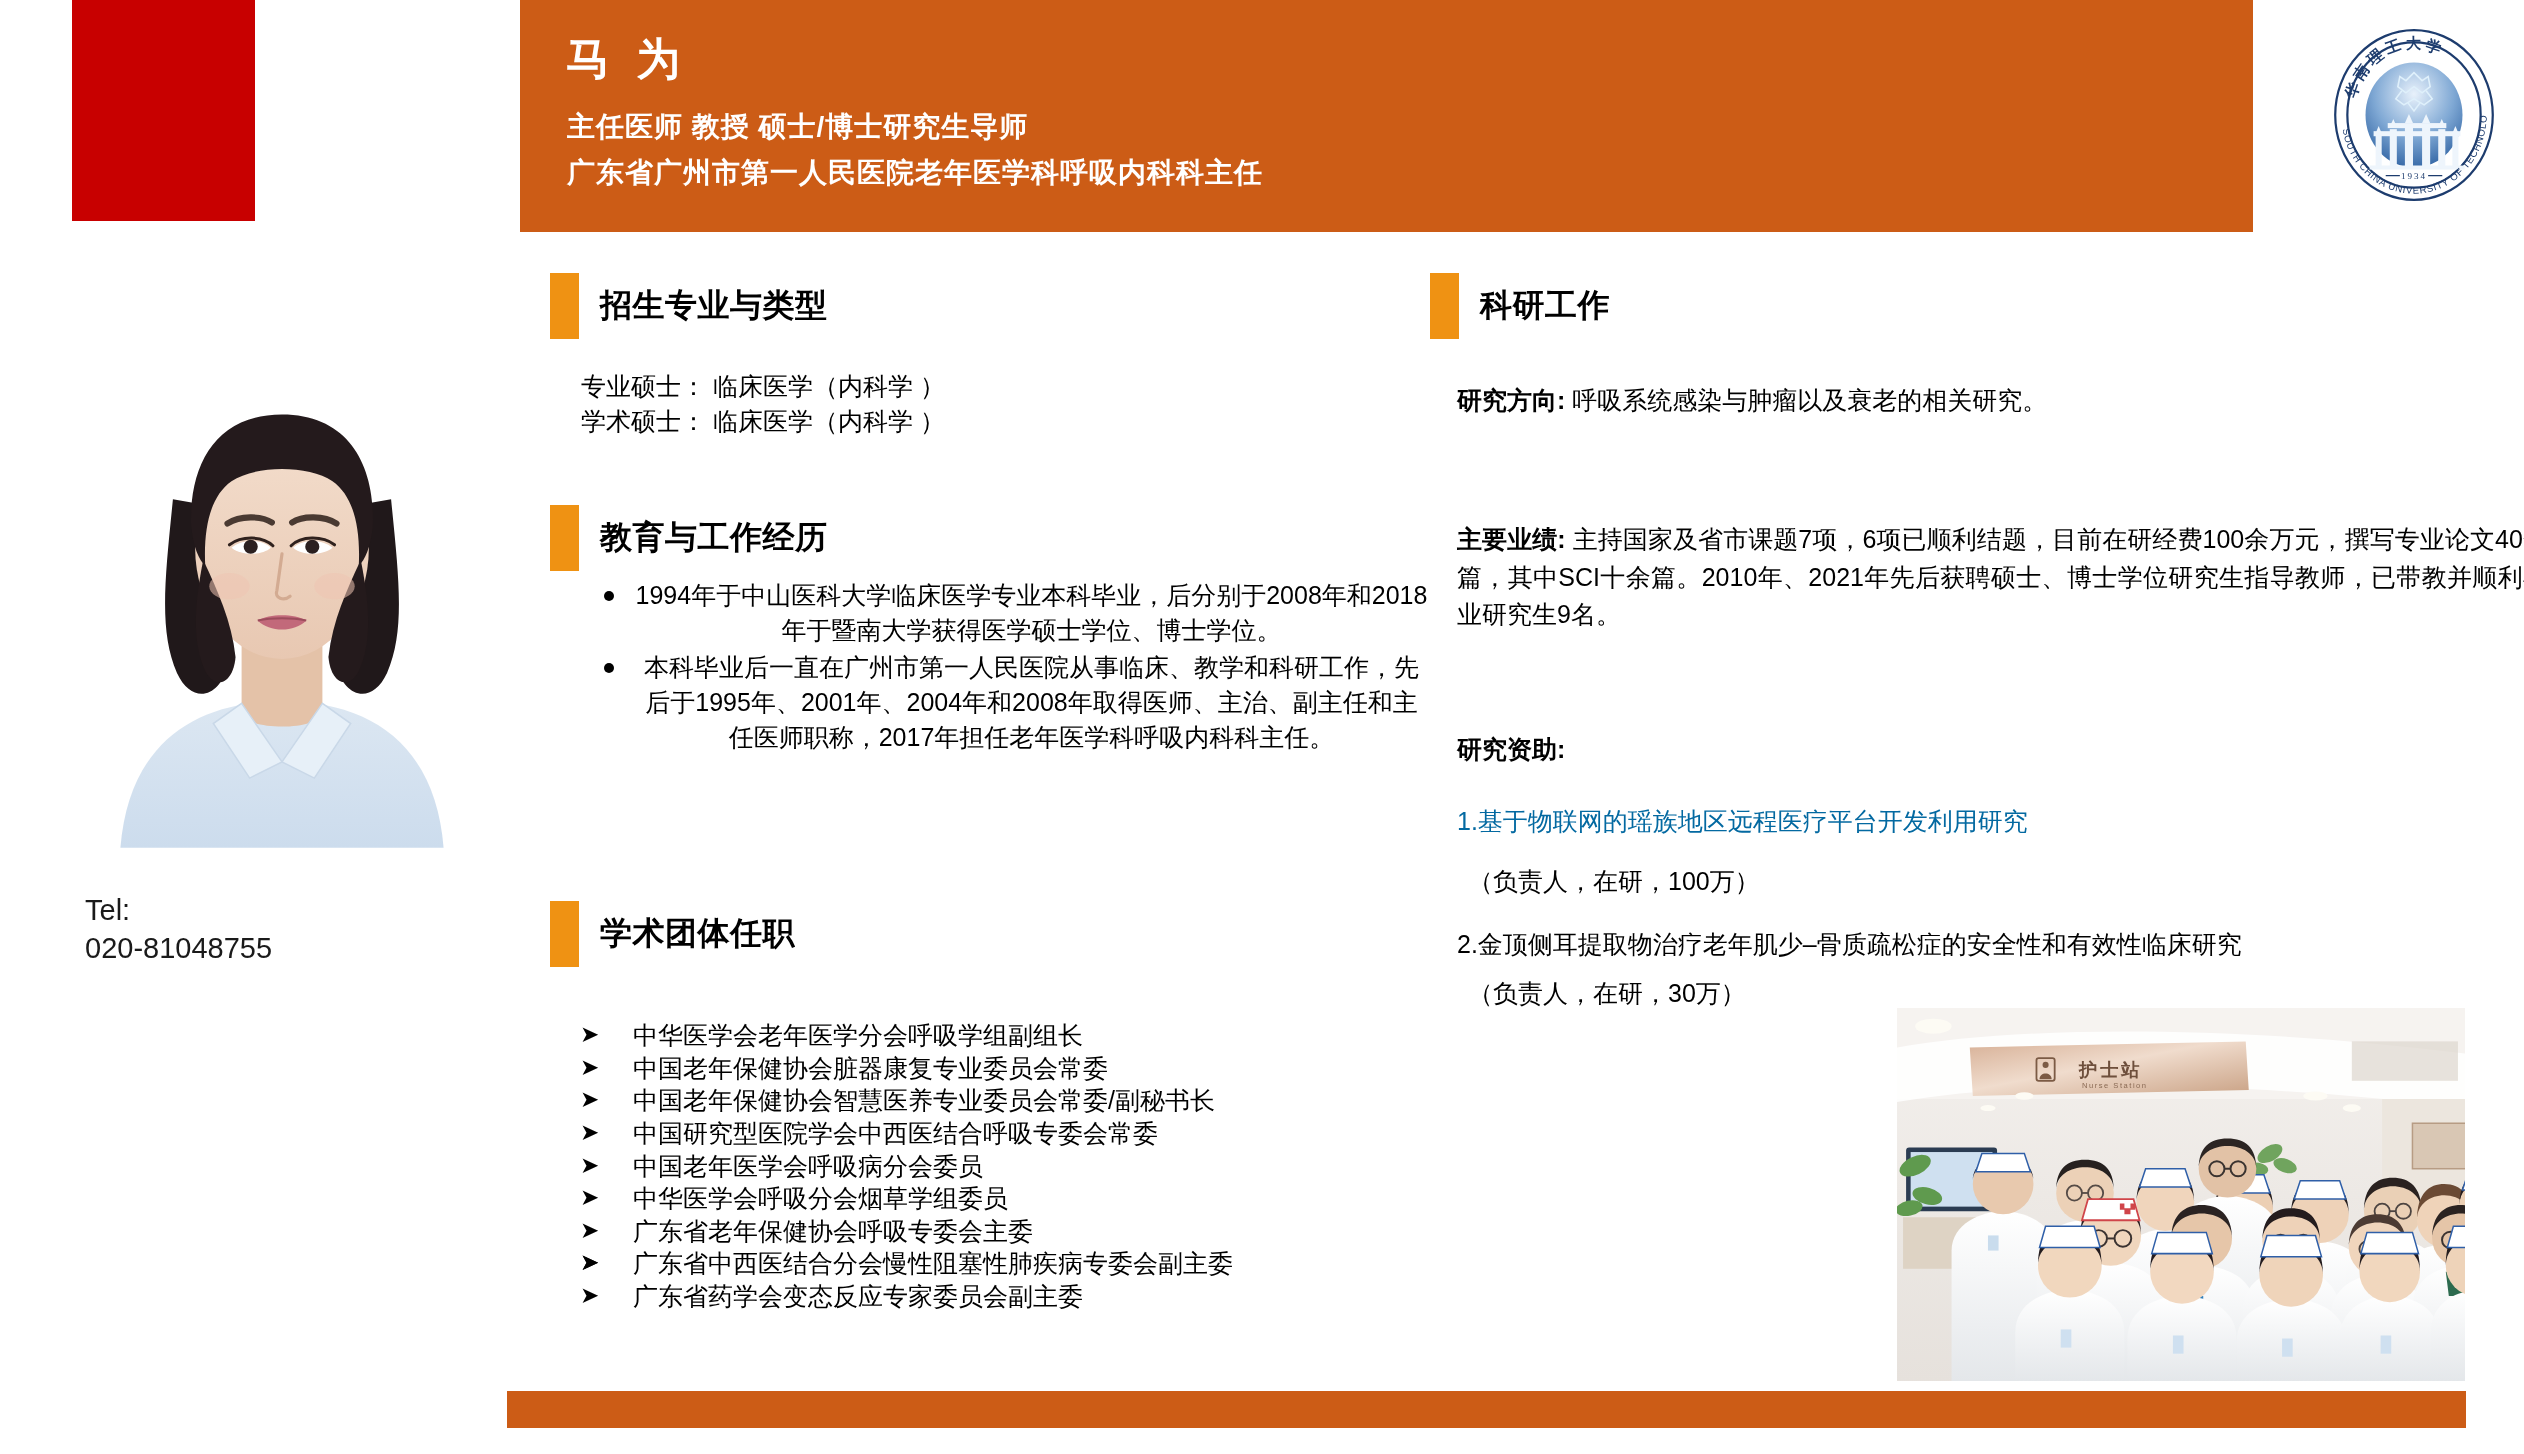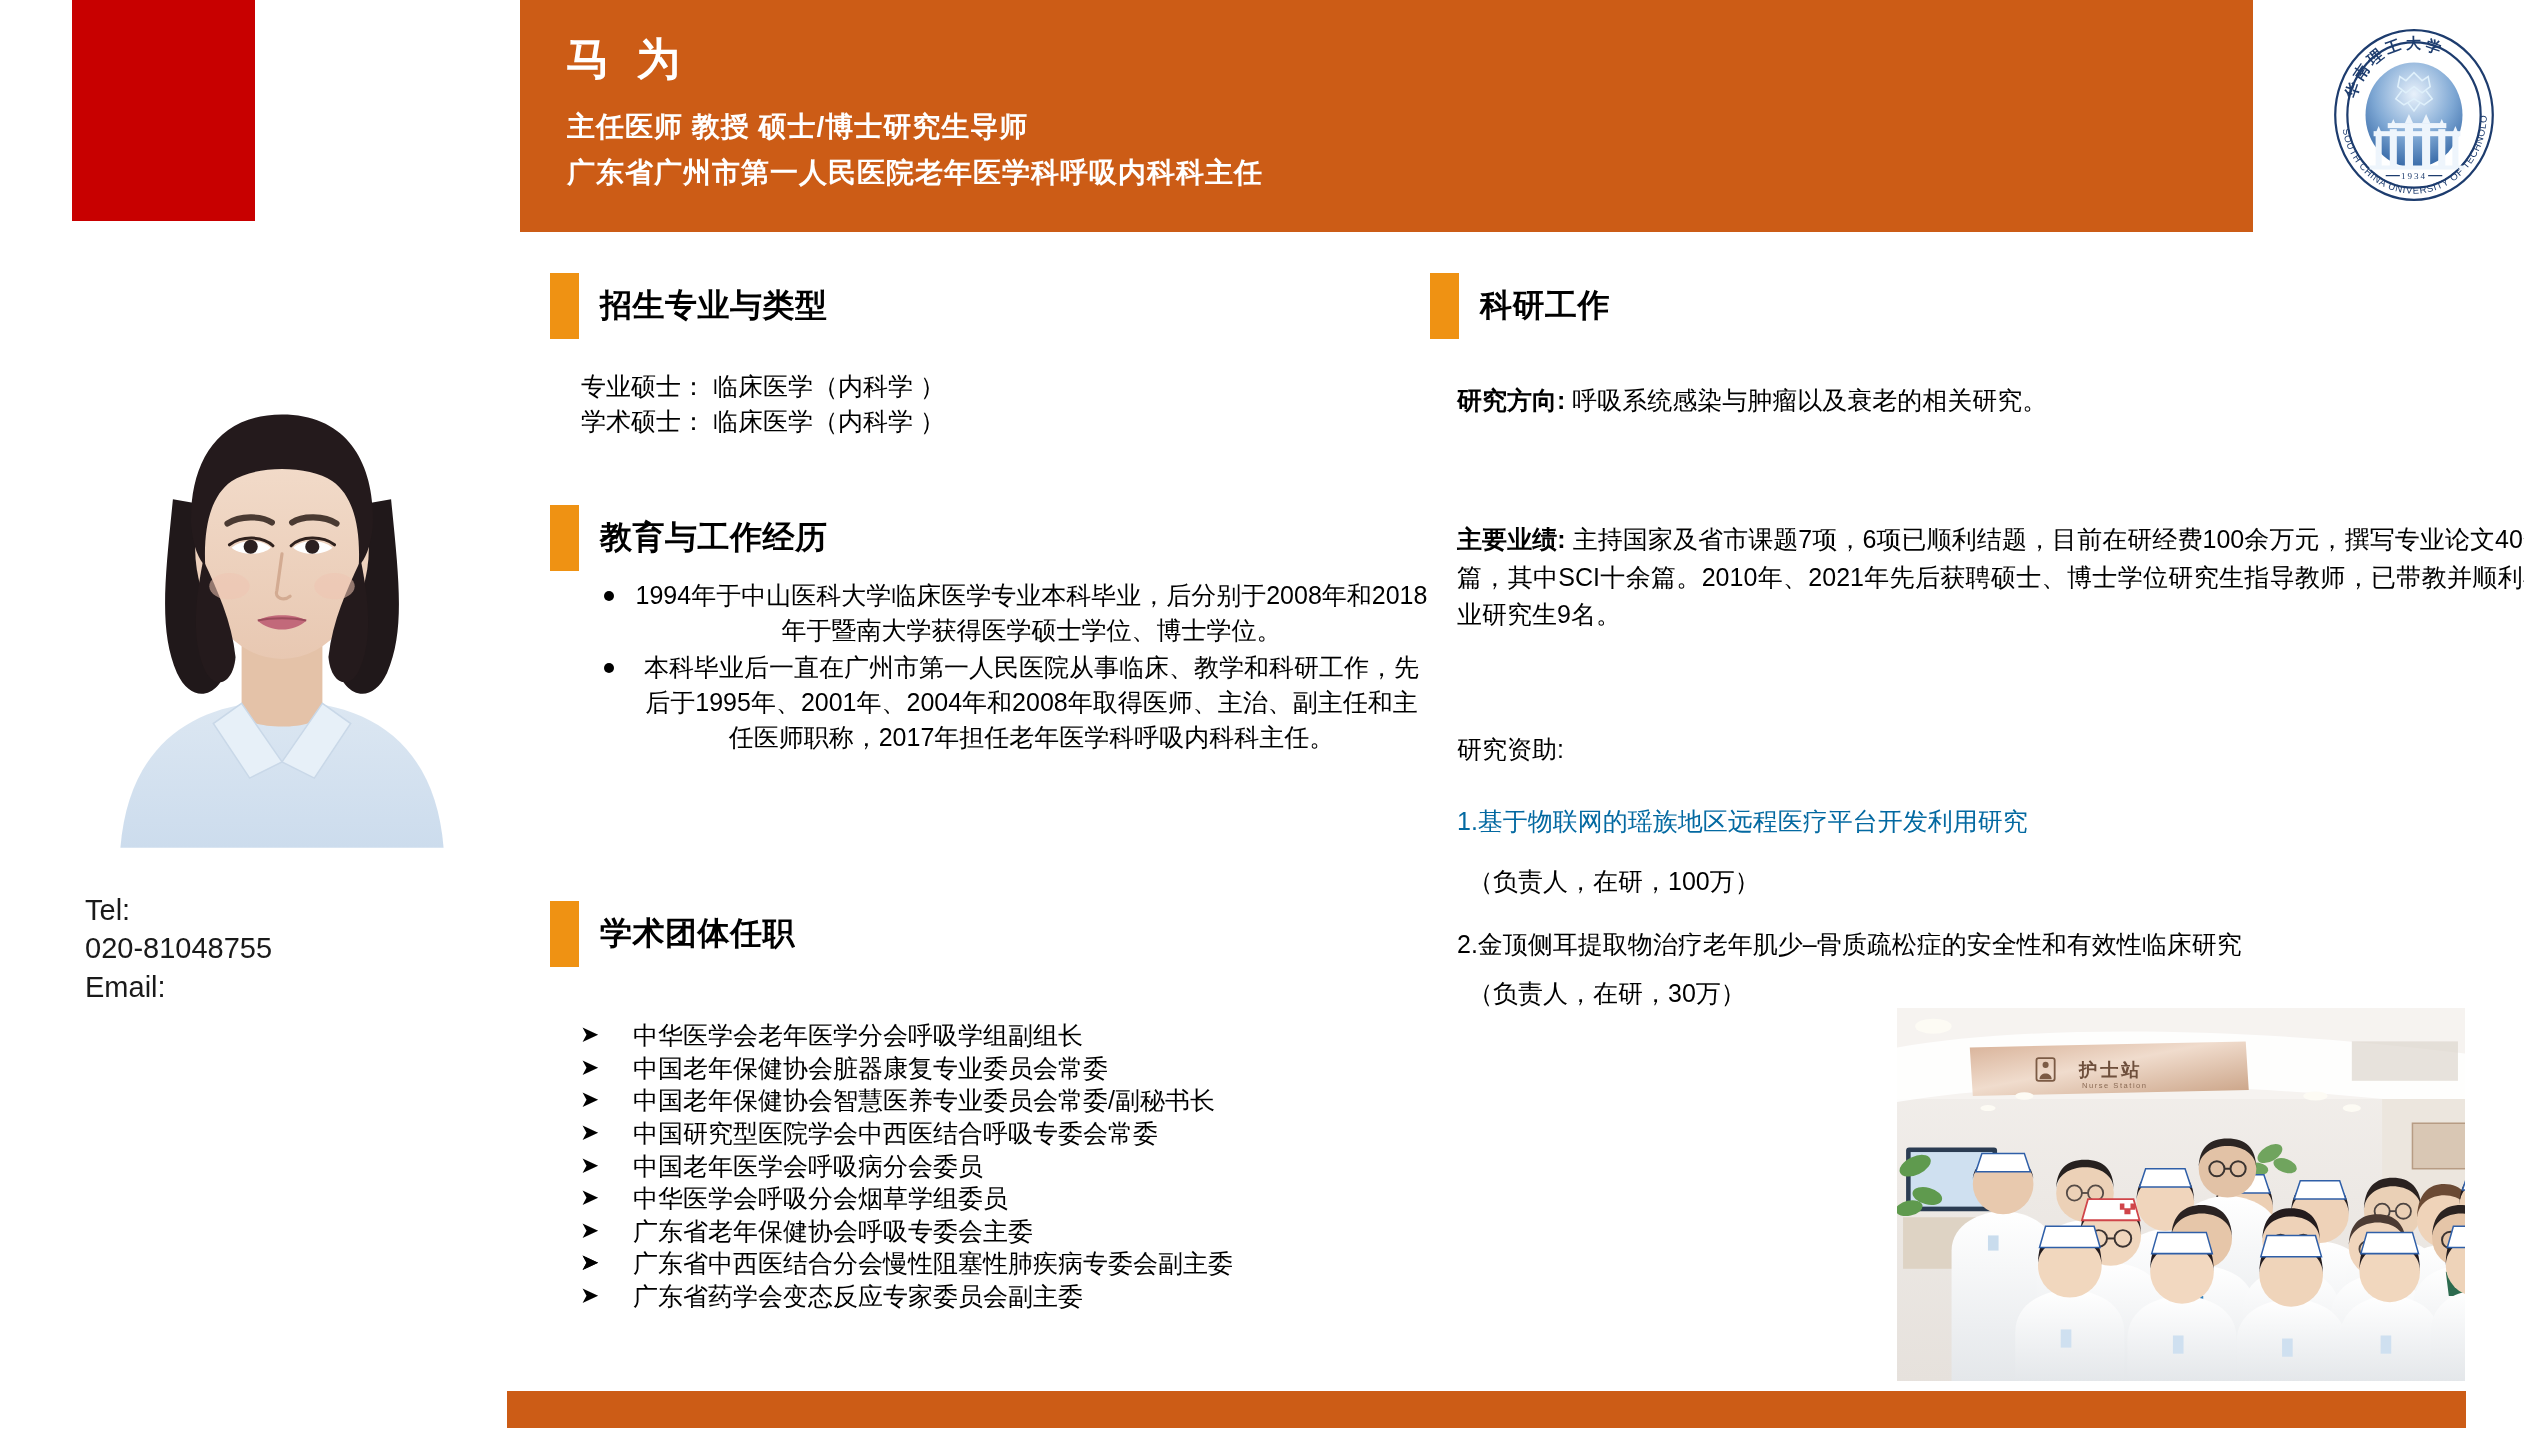--- a/index.html
+++ b/index.html
@@ -181,21 +181,21 @@
     line-height: 1.50;
     color: #000000;
     text-align: justify;
   }
   .res-ach b { font-weight: bold; }
 
   .fund-head {
     position: absolute;
     left: 1457px; top: 733px;
     font-size: 25px;
-    font-weight: normal;
+    font-weight: bold;
     color: #000000;
   }
   .fund-1 {
     position: absolute;
     left: 1457px; top: 805px;
     font-size: 25px;
     color: #0369a1;
     white-space: nowrap;
   }
   .fund-1-amt {
@@ -350,21 +350,20 @@
       <path d="M176,330 C190,327 210,327 224,330" stroke="#9c4c5c" stroke-width="2" fill="none"></path>
 
       <ellipse cx="148" cy="296" rx="20" ry="13" fill="#eec5b2" opacity="0.55"></ellipse>
       <ellipse cx="252" cy="296" rx="20" ry="13" fill="#eec5b2" opacity="0.55"></ellipse>
     </svg>
   </div>
 
   <div class="contact">
     <div>Tel:</div>
     <div>020-81048755</div>
-    <div>Email:</div>
   </div>
 
   <div class="sec-head" style="left:550px; top:273px;">
     <div class="sec-tab"></div>
     <div class="sec-title">招生专业与类型</div>
   </div>
   <div class="adm-lines">
     <div>专业硕士： 临床医学（内科学 ）</div>
     <div>学术硕士： 临床医学（内科学 ）</div>
   </div>

